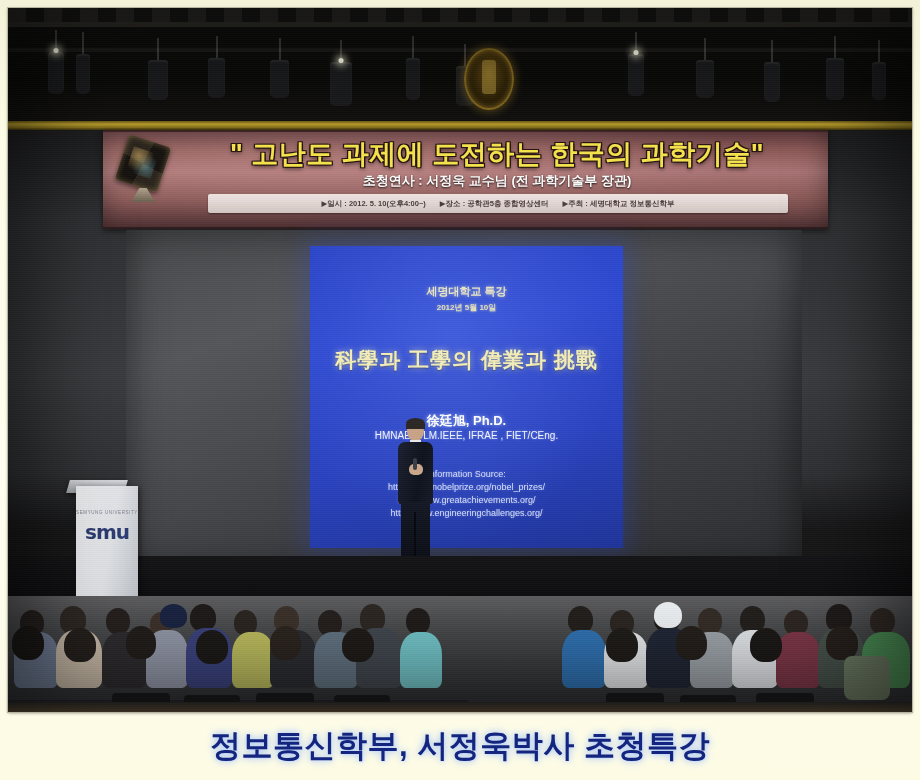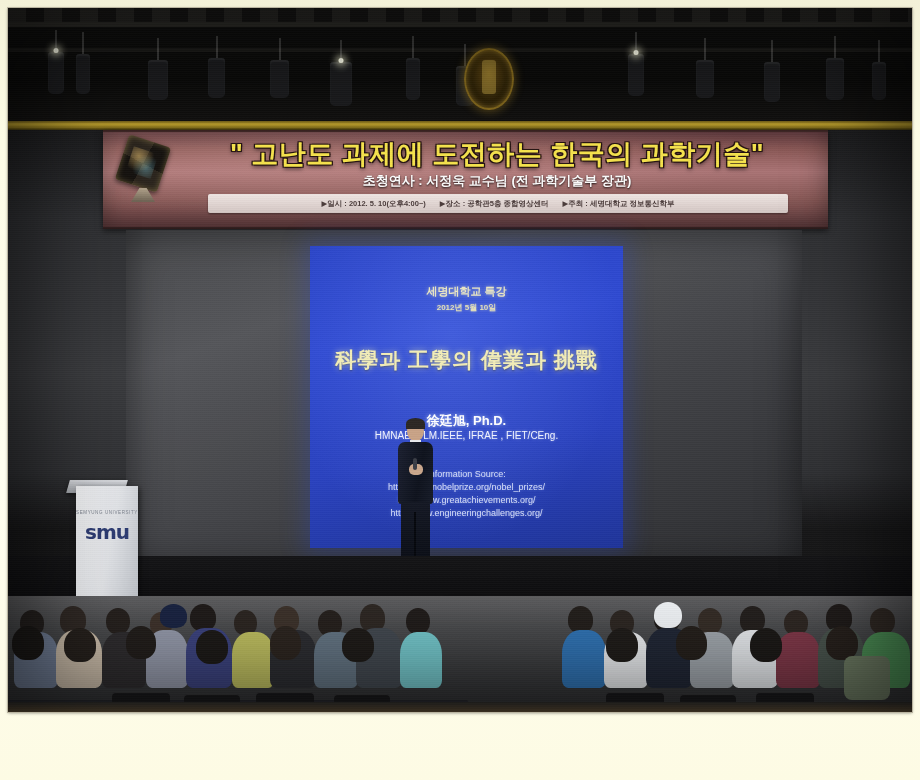--- a/index.html
+++ b/index.html
@@ -331,14 +331,17 @@
 
         <div style="position:absolute;left:836px;top:60px;width:46px;height:44px;background:#6c7a62;border-radius:8px;"></div>
       </div>
 
       <div class="photo-bottom"></div>
       <div class="grain"></div>
       <div class="vignette"></div>
     </div>
   </div>
 
+  <div class="caption">
+    <div class="caption-text">정보통신학부, 서정욱박사 초청특강</div>
+  </div>
 
 </div>
 
 </body></html>

